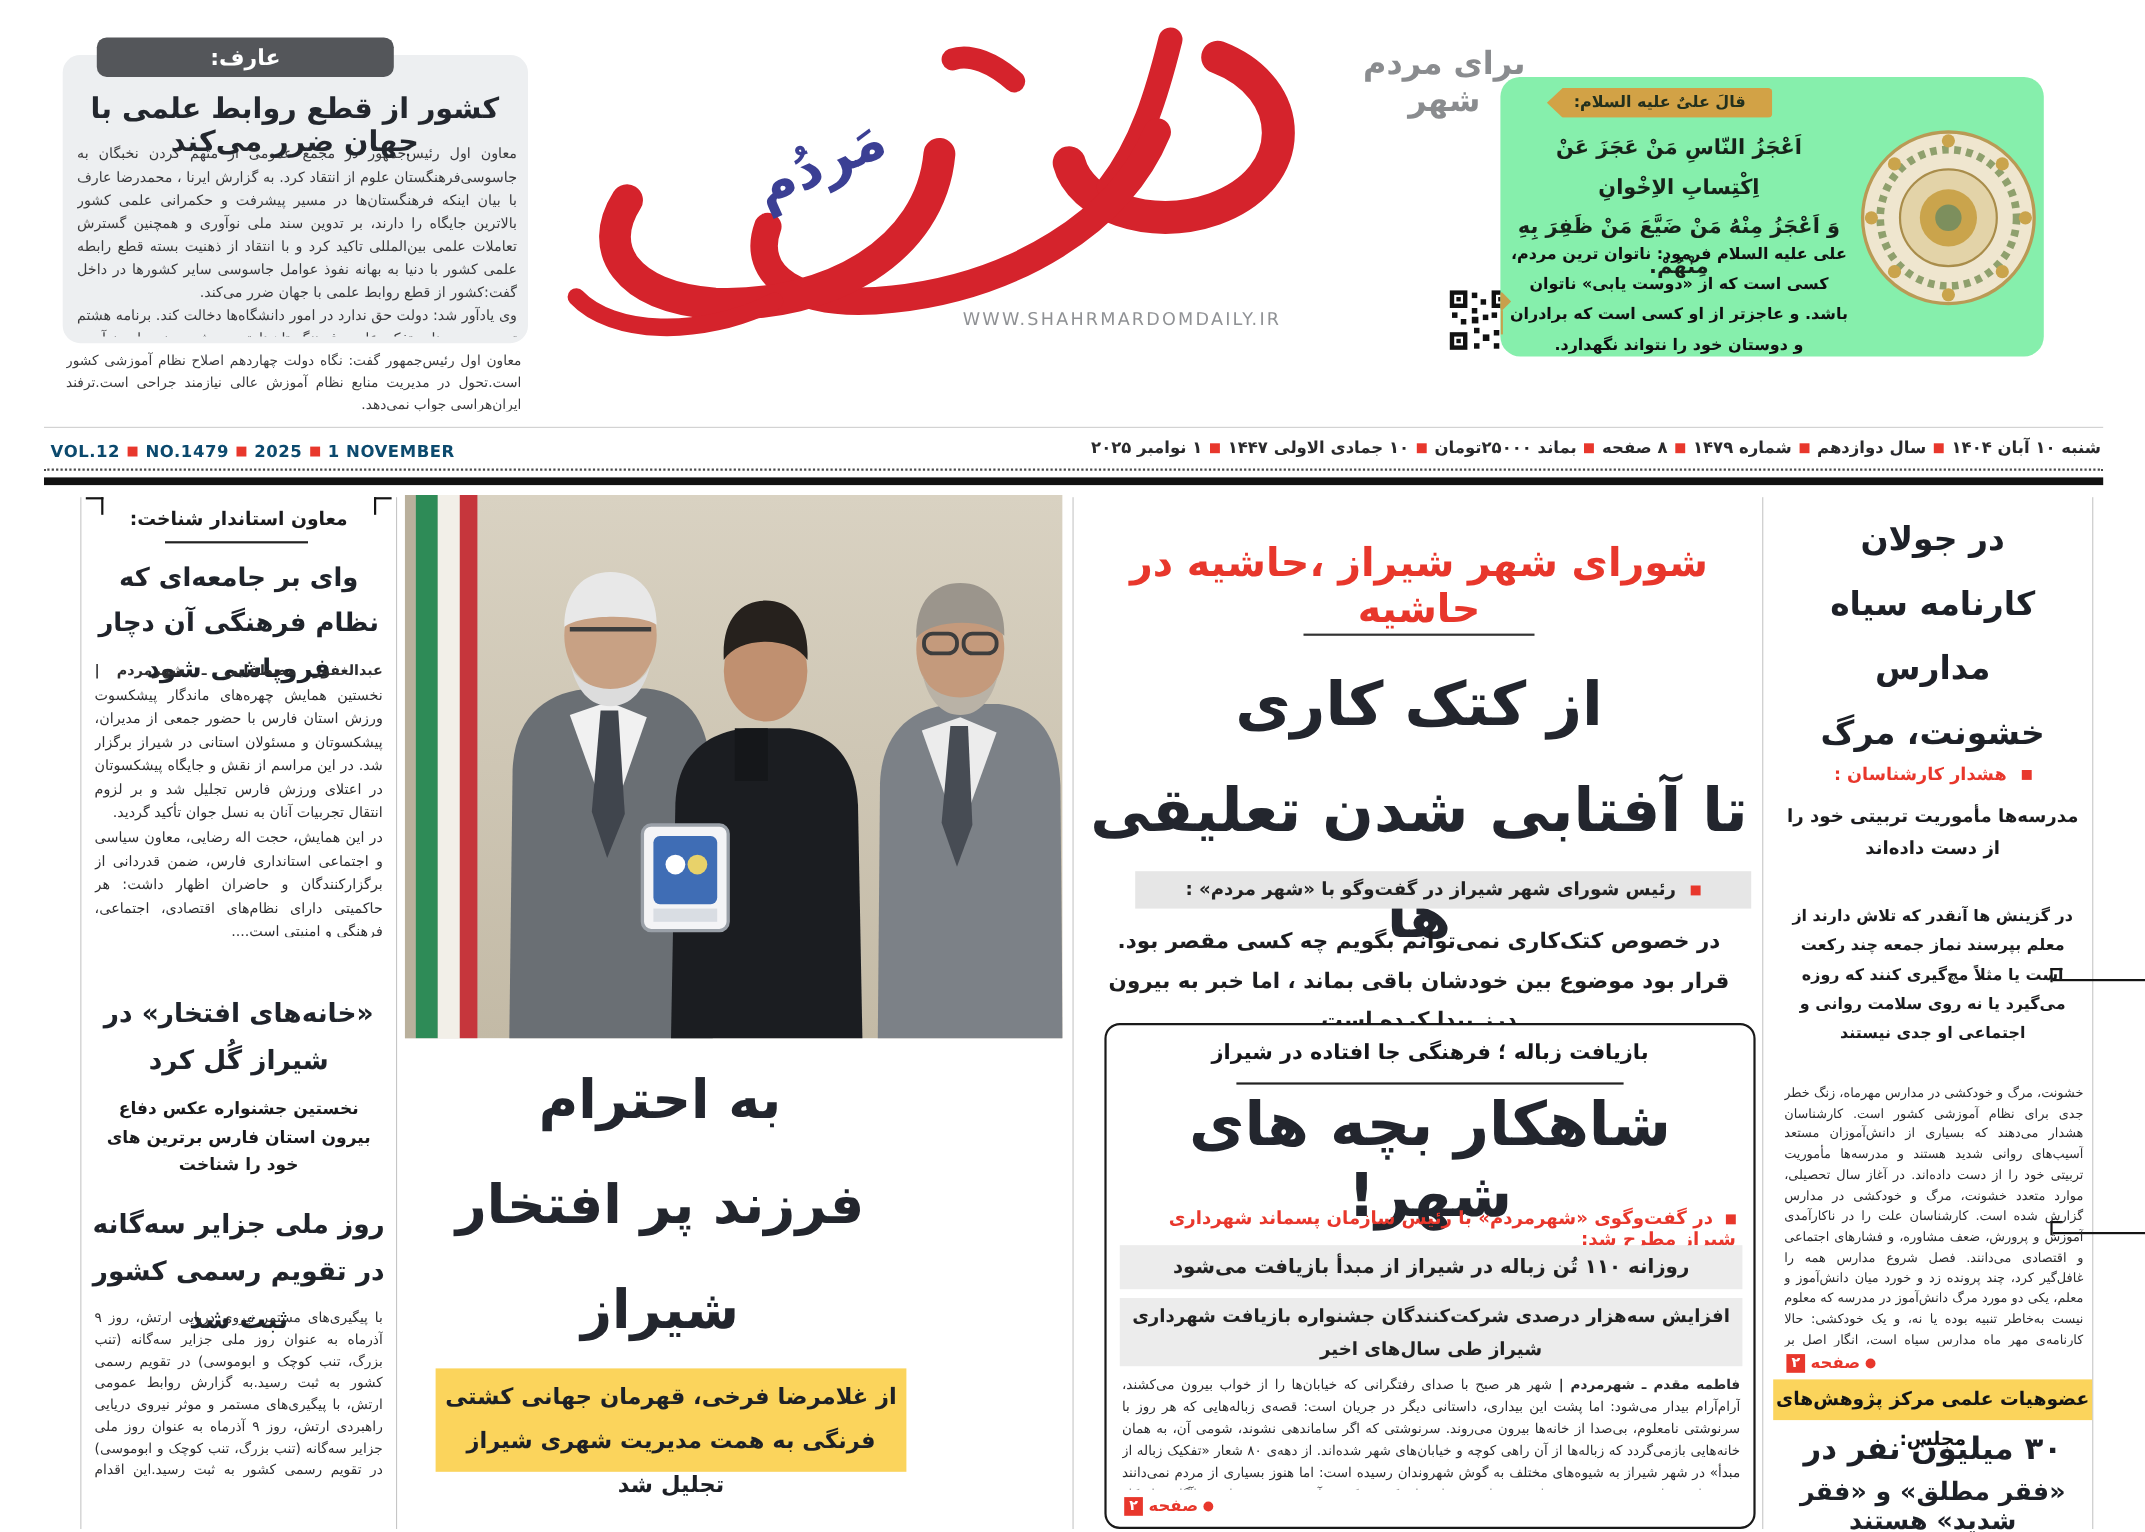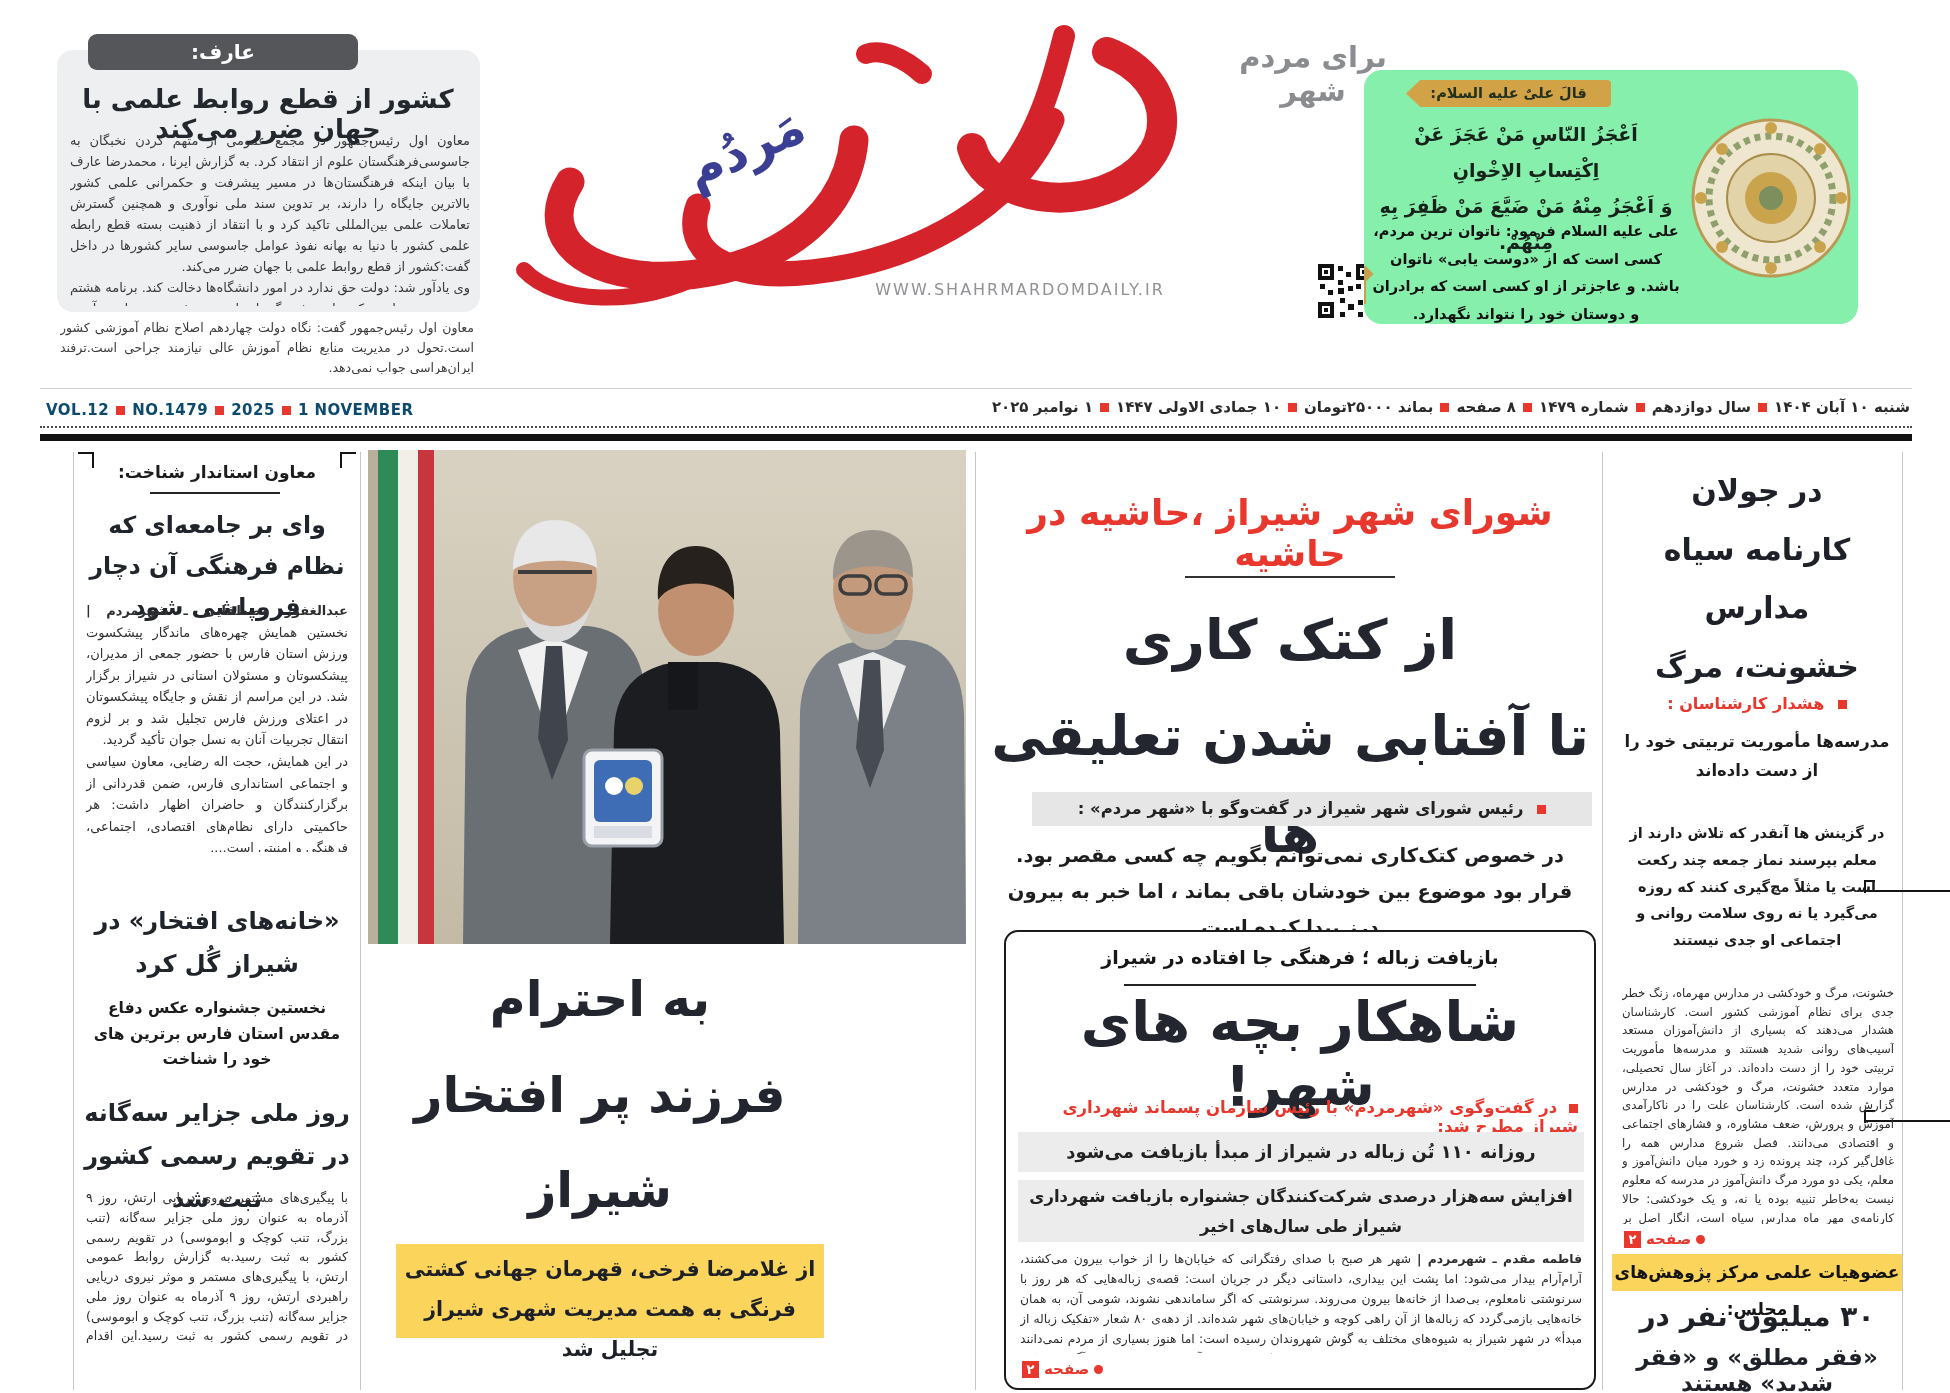--- a/index.html
+++ b/index.html
@@ -233,21 +233,21 @@
 <div class="abs lc-kline"></div>
 <div class="abs a1-head">وای بر جامعه‌ای که نظام فرهنگی آن دچار فروپاشی شود</div>
 <p class="abs a1-body just pre clip"><b>عبدالغفور مصطفایی ـ شهرمردم |</b> <span>نخستین همایش چهره‌های ماندگار پیشکسوت ورزش استان فارس با حضور جمعی از مدیران، پیشکسوتان و مسئولان استانی در شیراز برگزار شد. در این مراسم از نقش و جایگاه پیشکسوتان در اعتلای ورزش فارس تجلیل شد و بر لزوم انتقال تجربیات آنان به نسل جوان تأکید گردید.
 در این همایش، حجت اله رضایی، معاون سیاسی و اجتماعی استانداری فارس، ضمن قدردانی از برگزارکنندگان و حاضران اظهار داشت: هر حاکمیتی دارای نظام‌های اقتصادی، اجتماعی، فرهنگی و امنیتی است....</span></p>
 <div class="abs a1-pg pgrow">
   <span class="num">۸</span>
   <div class="blin" style="width:200px"></div>
 </div>
 
 <div class="abs a2-head">«خانه‌های افتخار» در شیراز گُل کرد</div>
-<div class="abs a2-sub">نخستین جشنواره عکس دفاع مقدس استان فارس برترین های خود را شناخت</div>
+<div class="abs a2-sub">نخستین جشنواره عکس دفاع بیرون استان فارس برترین های خود را شناخت</div>
 <div class="abs a2-pg pgrow">
   <span class="num">۳</span>
   <div class="blin" style="width:200px"></div>
 </div>
 
 <div class="abs a3-head">روز ملی جزایر سه‌گانه در تقویم رسمی کشور ثبت شد</div>
 <div class="abs a3-body just pre clip">با پیگیری‌های مستمر نیروی دریایی ارتش، روز ۹ آذرماه به عنوان روز ملی جزایر سه‌گانه (تنب بزرگ، تنب کوچک و ابوموسی) در تقویم رسمی کشور به ثبت رسید.به گزارش روابط عمومی ارتش، با پیگیری‌های مستمر و موثر نیروی دریایی راهبردی ارتش، روز ۹ آذرماه به عنوان روز ملی جزایر سه‌گانه (تنب بزرگ، تنب کوچک و ابوموسی) در تقویم رسمی کشور به ثبت رسید.این اقدام ارزشمند در پاسداشت یاد و خاطره شهدای عملیات بازپس‌گیری جزایر سه‌گانه در سال ۱۳۵۰ و با هدف تقویت نمادهای حاکمیتی جمهوری اسلامی ایران در خلیج فارس و مقابله با ادعاهای واهی دشمنان انجام شده است. ....</div>
 
 <svg class="abs photo" viewBox="0 0 598 494">
   <defs>

